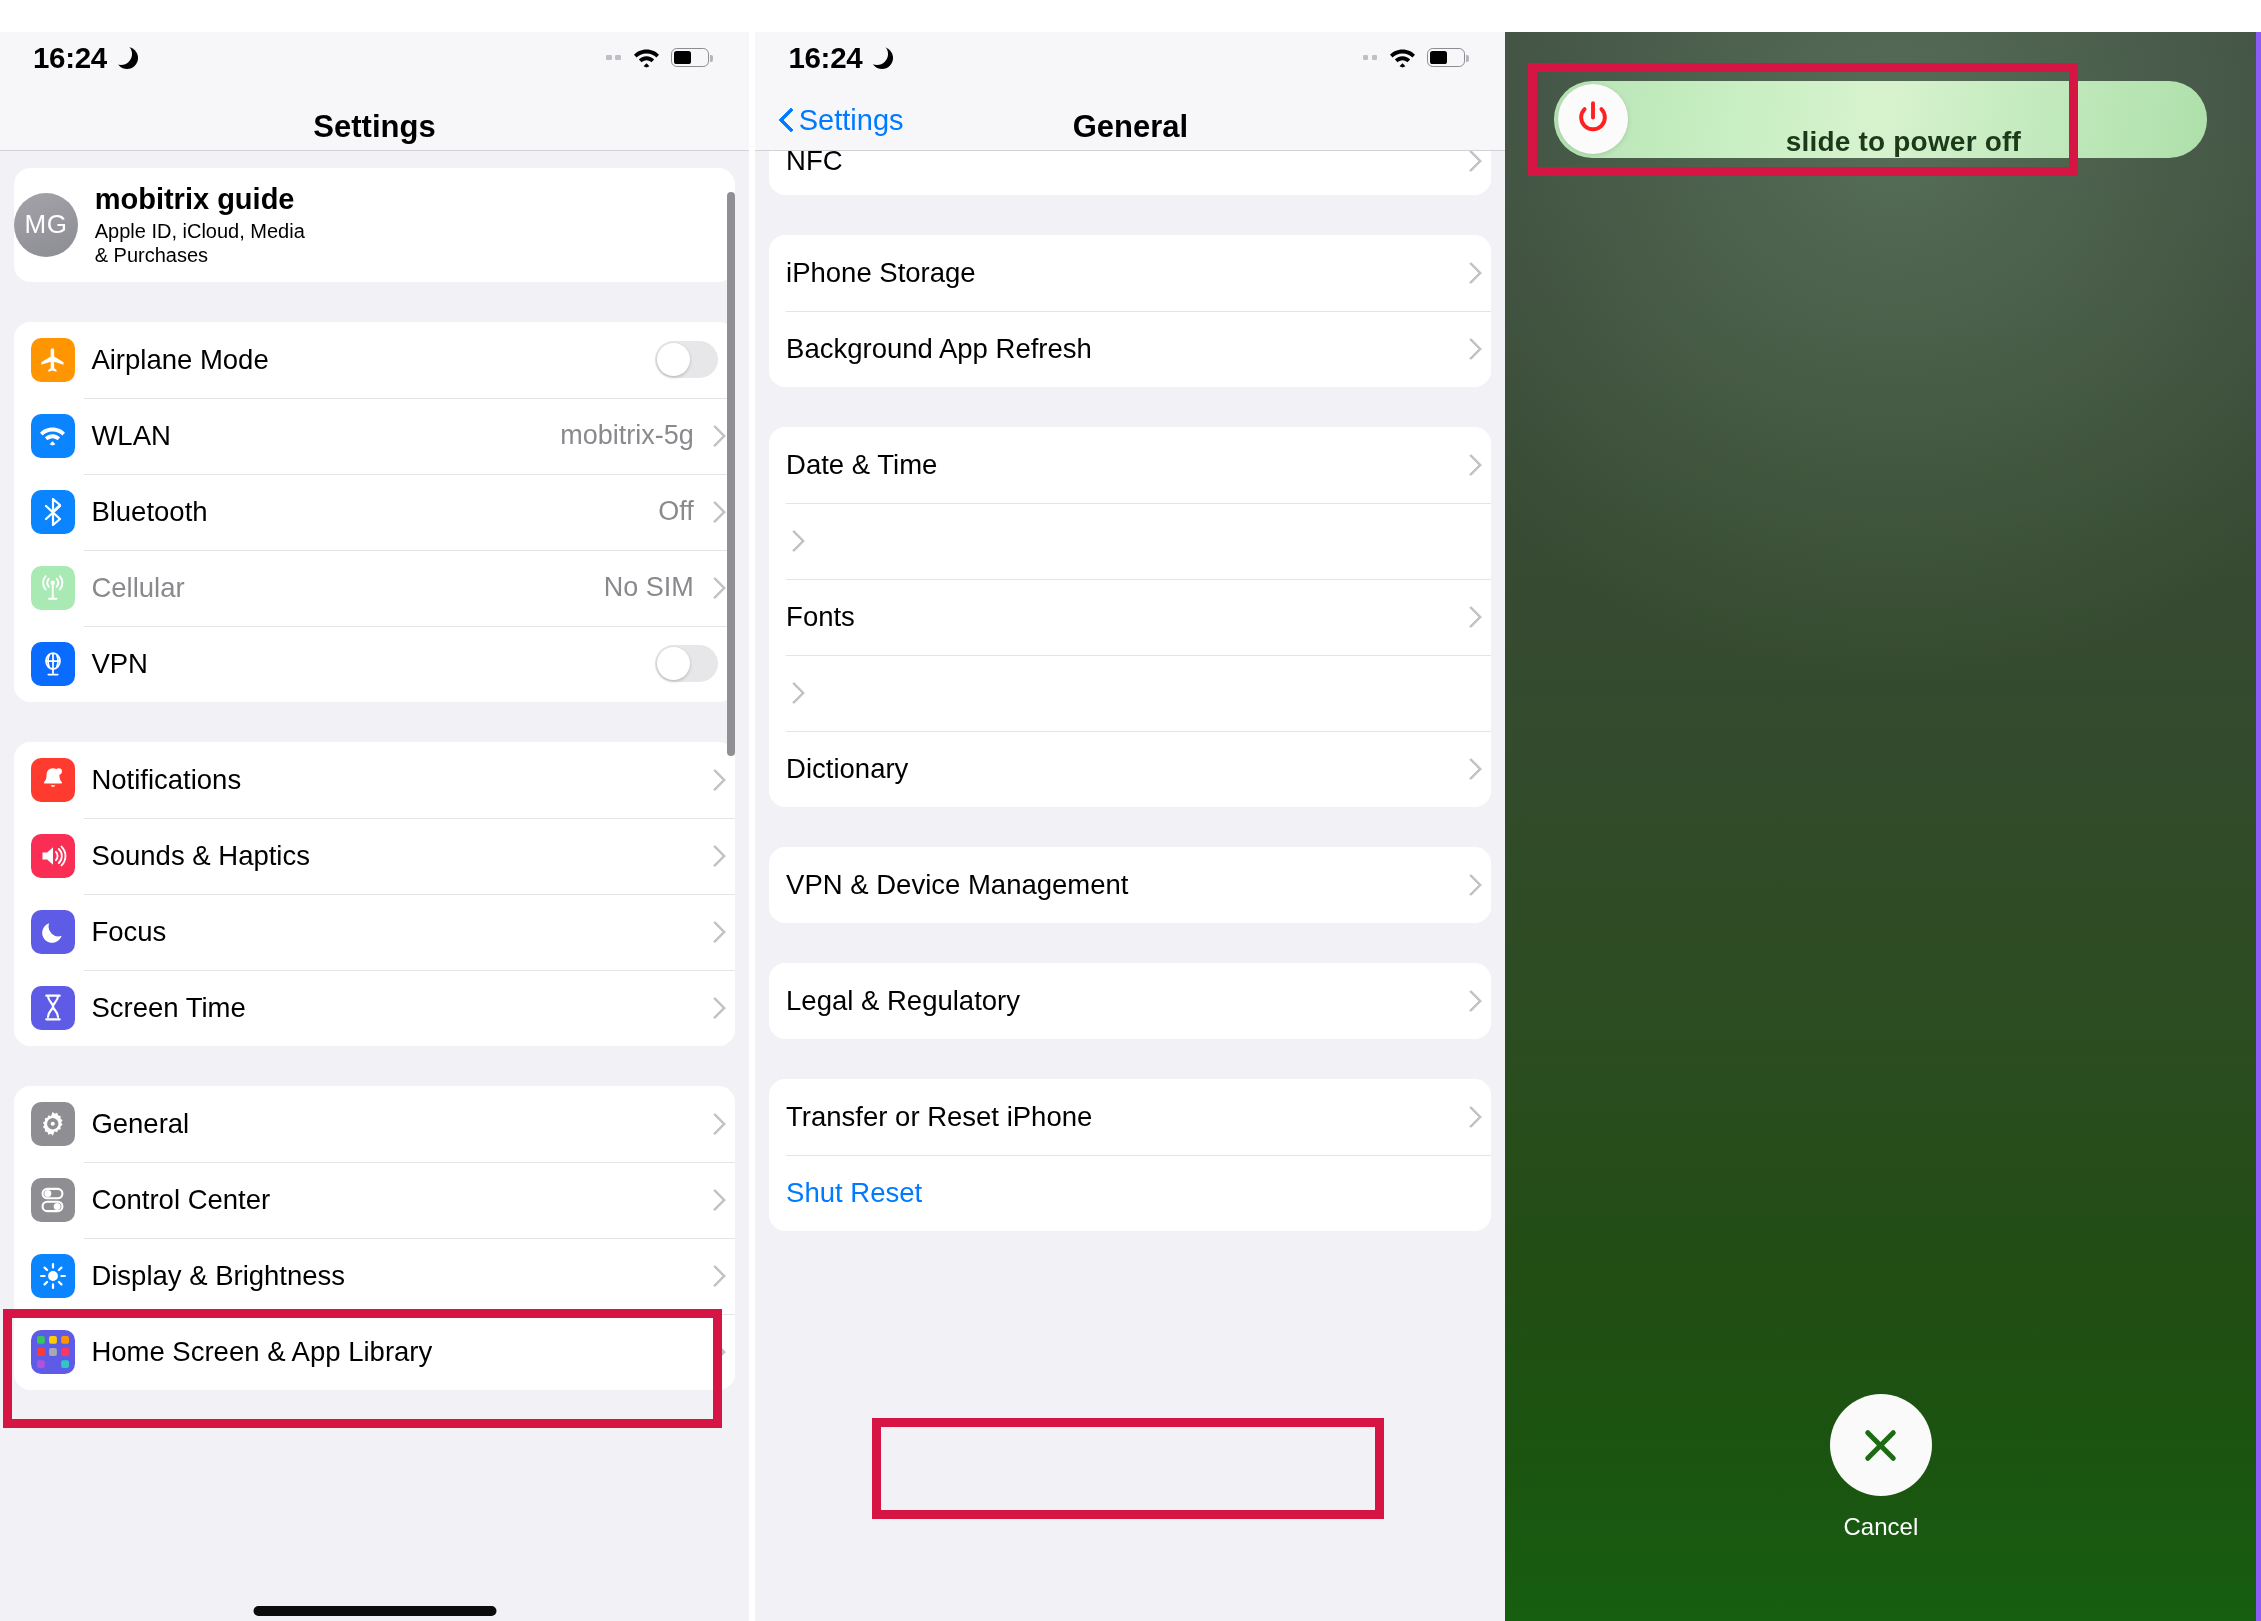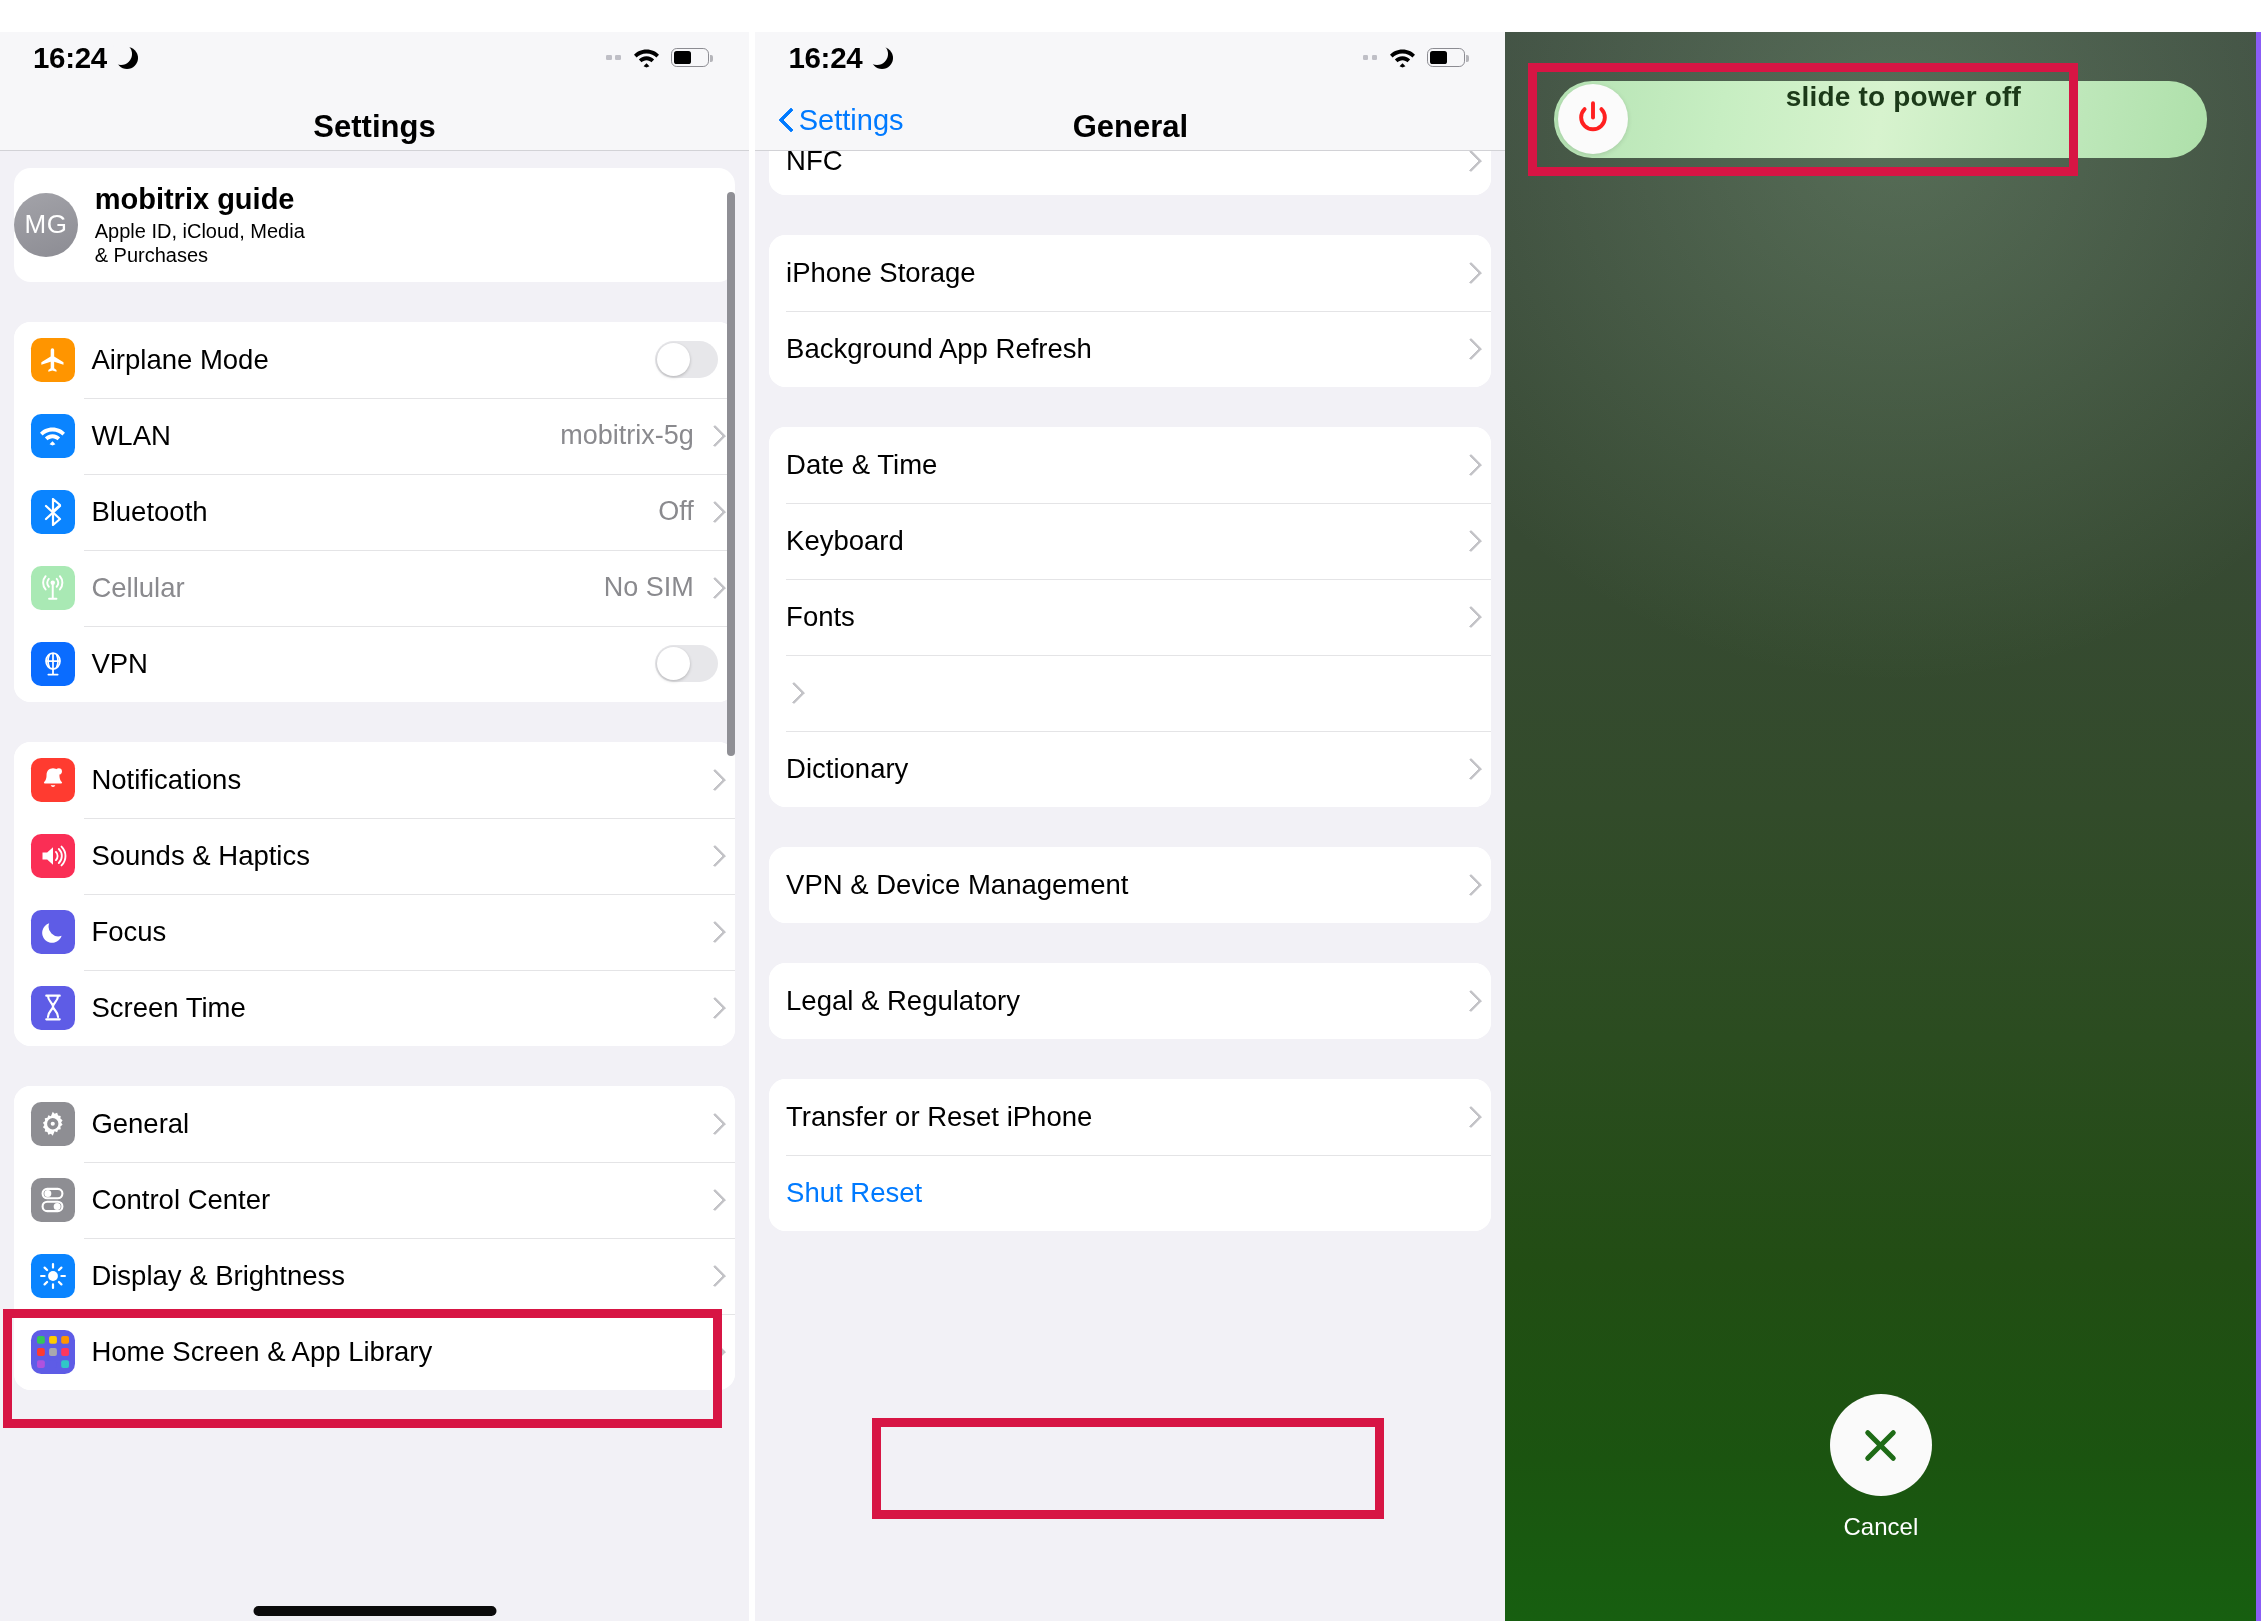--- a/index.html
+++ b/index.html
@@ -105,21 +105,21 @@
   
   #panel-poweroff {
     background:
       radial-gradient(120% 55% at 52% 6%, rgba(150,190,150,.30) 0%, rgba(0,0,0,0) 62%),
       linear-gradient(180deg,#3C4A3E 0%, #3A4A39 16%, #374A33 32%, #324B2A 48%,
                       #2B4C20 62%, #224D14 76%, #1B5410 88%, #166110 100%);
   }
   .slider-wrap { position:absolute; top:49px; left:49px; right:49px; height:77px; }
   .slide-track { position:relative; width:100%; height:77px; border-radius:38px;
     background:linear-gradient(100deg,#B6E3B4 0%, #C7EEC2 26%, #D7F3CE 50%, #BFE8BB 78%, #AEE0AA 100%);
-    display:flex; align-items:flex-start; }
+    display:flex; align-items:flex-end; }
   .slide-knob { position:absolute; left:3.2px; top:3.2px; width:70px; height:70px;
     border-radius:35px; background:#FBFBFB; display:flex; align-items:center;
     justify-content:center; box-shadow:0 1.3px 5.1px rgba(0,0,0,.12); }
   .slide-text { width:100%; text-align:center; padding-left:45px;
     font-size:28px; font-weight:600; color:#1C3A19; letter-spacing:0.2px; }
   .cancel-wrap { position:absolute; left:0; right:0; bottom:113px;
     display:flex; flex-direction:column; align-items:center; }
   .cancel-circle { width:102px; height:102px; border-radius:50%; background:#FAFAFA;
     display:flex; align-items:center; justify-content:center; }
   .cancel-label { margin-top:16.7px; font-size:24px; color:#FFFFFF; font-weight:400; }
@@ -405,21 +405,20 @@
       </div>
 
       <div class="gap-lg"></div>
 
       <div class="group">
         <div class="row noicon">
           <span class="row-label">Date &amp; Time</span>
           <span class="chev"></span>
         </div>
         <div class="row noicon">
-          <span class="row-label">Keyboard</span>
           <span class="chev"></span>
         </div>
         <div class="row noicon">
           <span class="row-label">Fonts</span>
           <span class="chev"></span>
         </div>
         <div class="row noicon">
           <span class="chev"></span>
         </div>
         <div class="row noicon">

